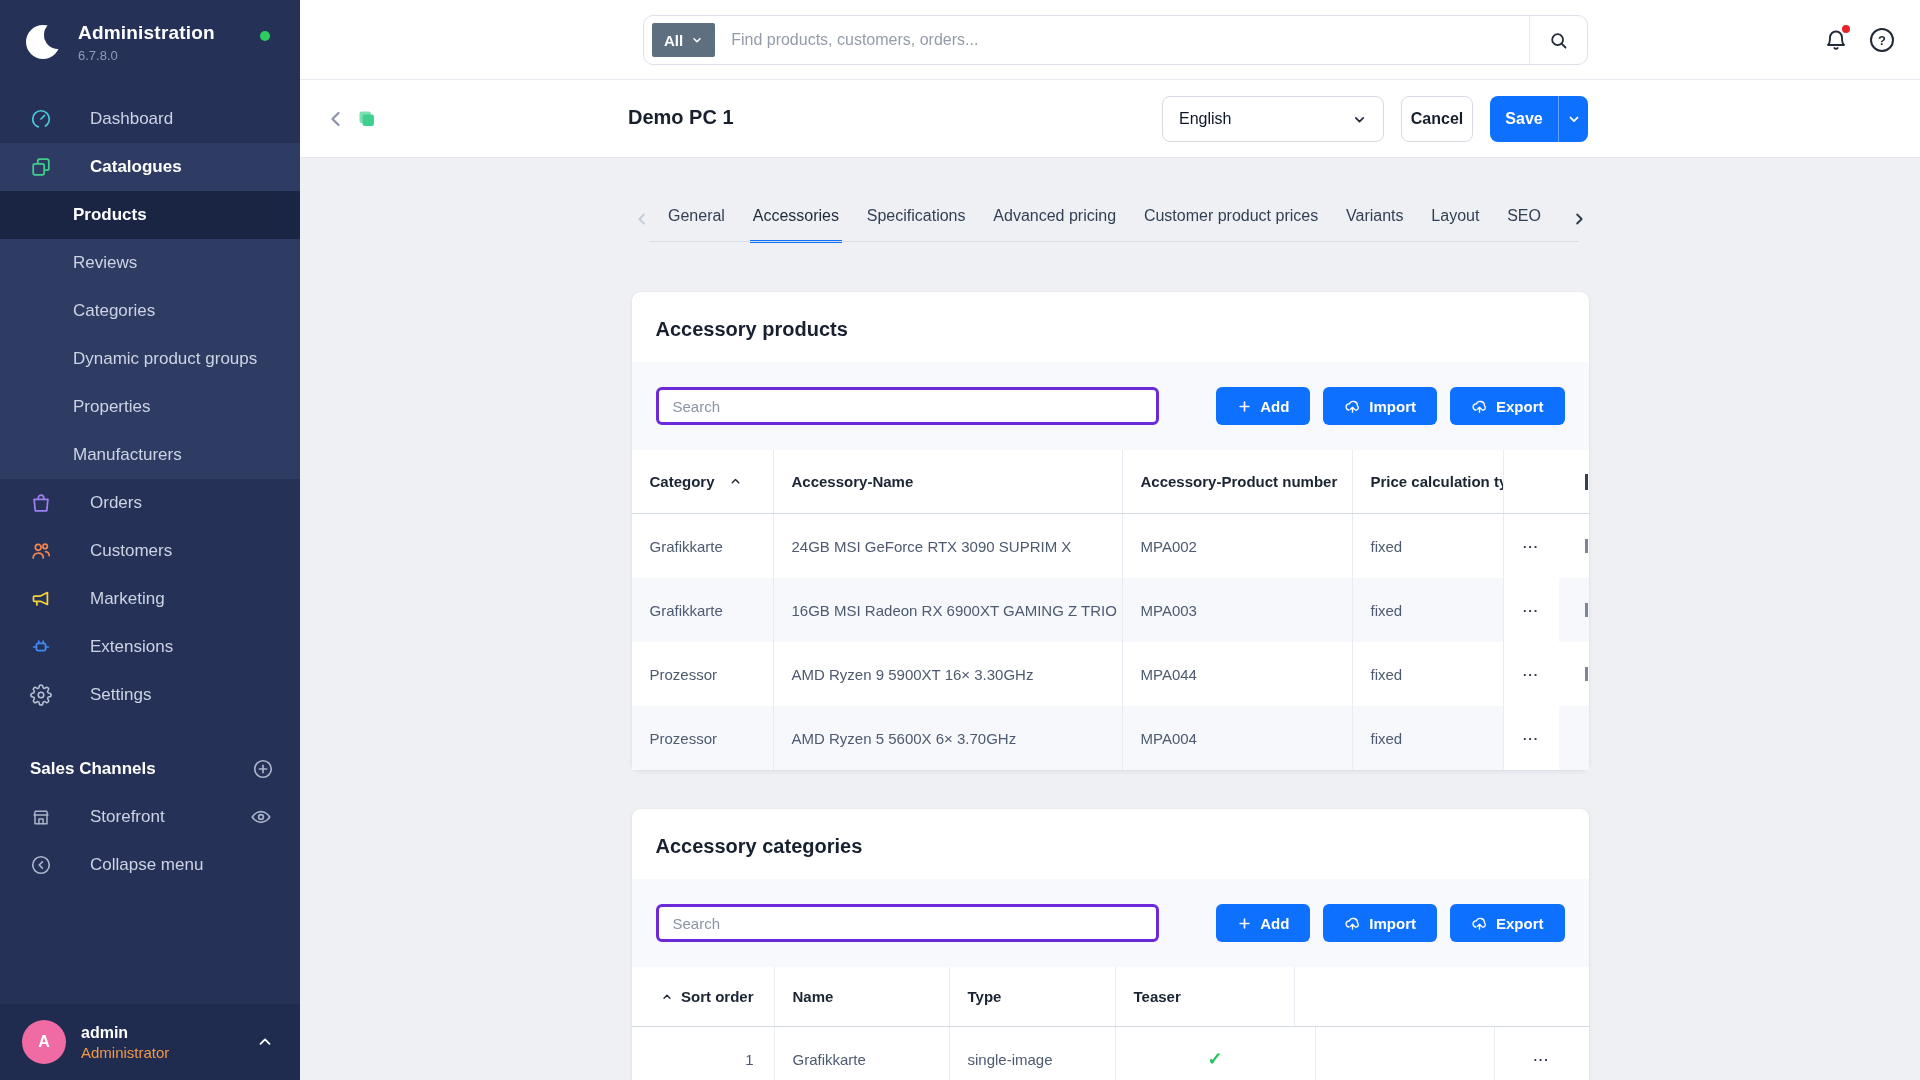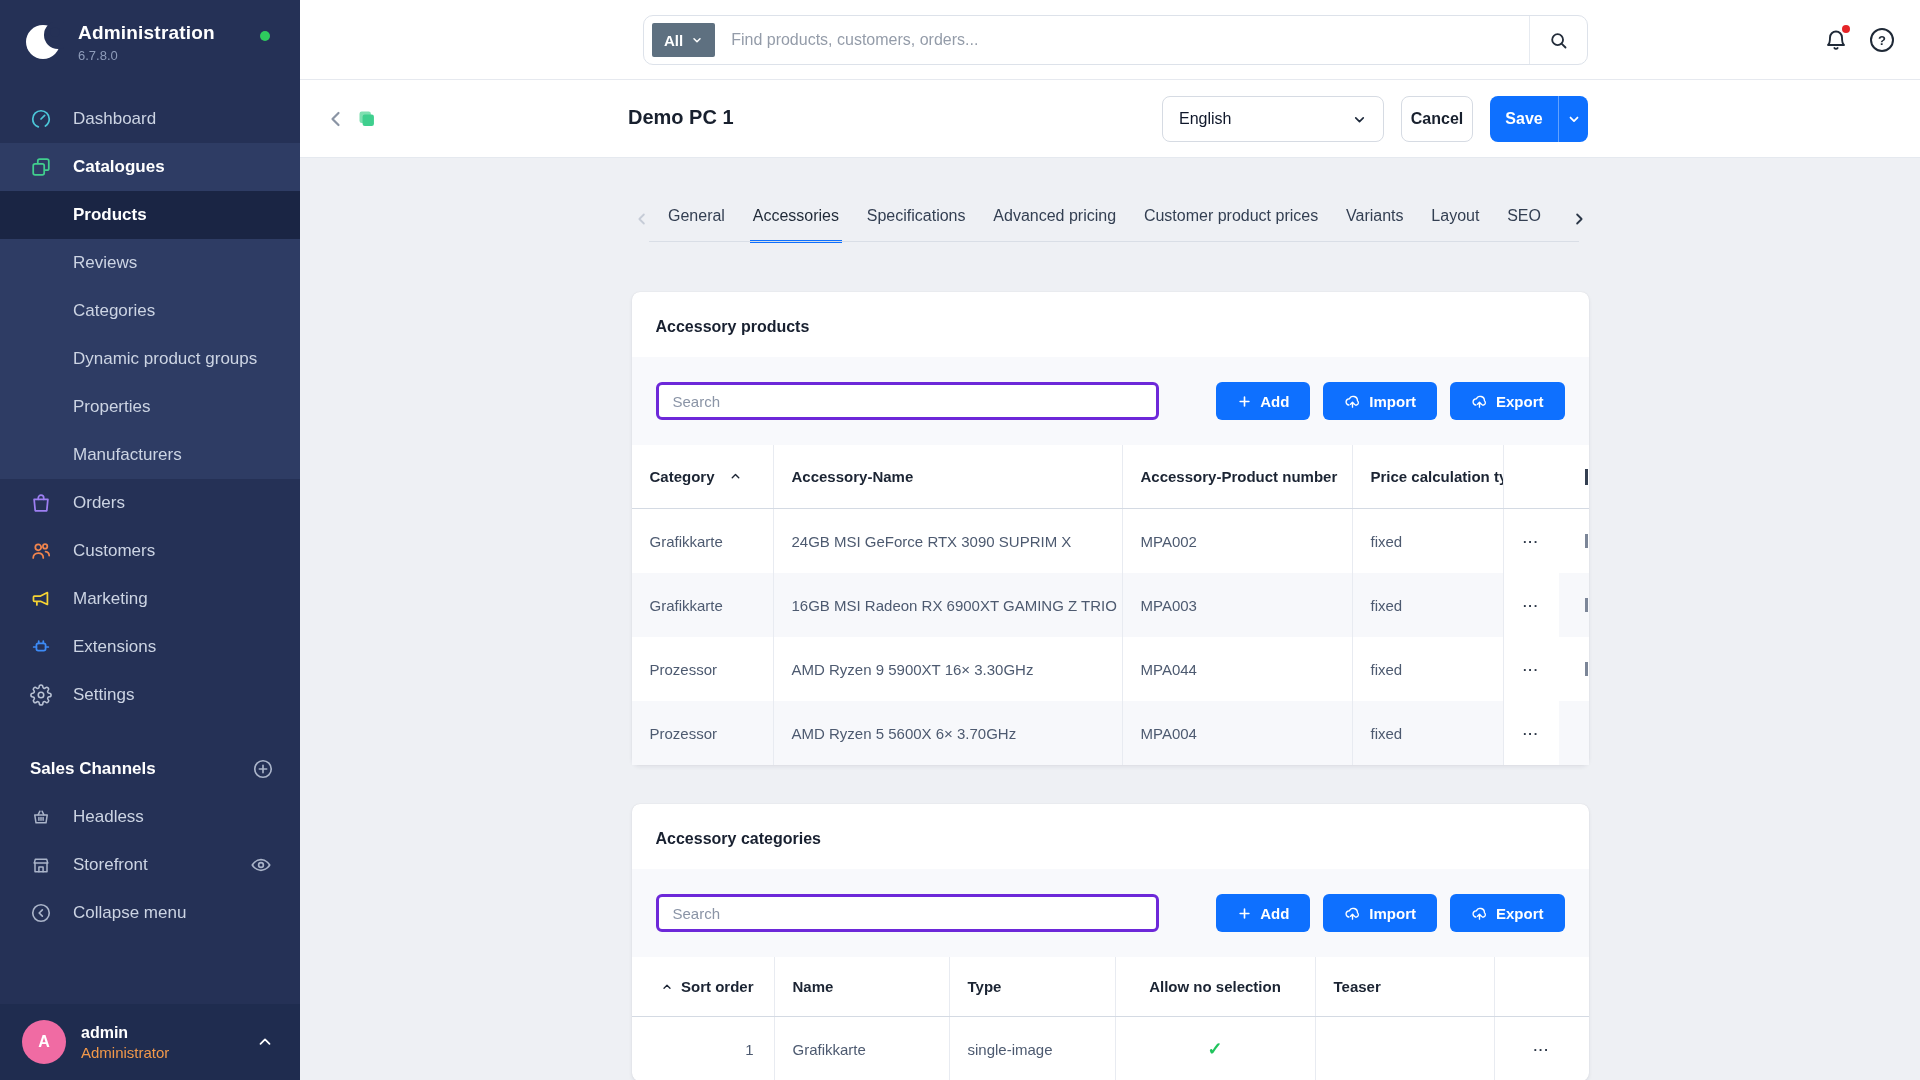--- a/index.html
+++ b/index.html
@@ -8,21 +8,21 @@
   svg { display:block; }
 
   
   .sidebar { width:300px; min-width:300px; height:1080px; background:#253156; display:flex; flex-direction:column; position:relative; }
   .side-header { height:95px; padding:22px 24px 0; display:flex; gap:14px; position:relative; }
   .logo { width:40px; height:40px; position:relative; }
   .app-name { color:#fff; font-weight:bold; font-size:19px; letter-spacing:.2px; }
   .app-version { color:#8e9cba; font-size:13px; margin-top:4px; }
   .status-dot { position:absolute; right:30px; top:31px; width:10px; height:10px; border-radius:50%; }
 
-  .nav-item { height:48px; display:flex; align-items:center; gap:21px; padding:0 28px 0 30px; font-size:17px; color:#ccd4e3; cursor:pointer; }
+  .nav-item { height:48px; display:flex; align-items:center; gap:38px; padding:0 28px 0 30px; font-size:17px; color:#ccd4e3; cursor:pointer; }
   .nav-item .ic { width:22px; height:22px; flex:0 0 22px; display:flex; align-items:center; justify-content:center; }
   .nav-item.parent-active { color:#fff; font-weight:bold; }
   .nav-section { background:#2e3c64; }
   .sub-item { height:48px; display:flex; align-items:center; padding-left:73px; font-size:17px; color:#ccd4e3; cursor:pointer; }
   .sub-item.active { background:#1a2544; color:#fff; font-weight:bold; }
 
   .sc-header { height:48px; margin-top:26px; padding:0 26px 0 30px; display:flex; align-items:center; justify-content:space-between; color:#fff; font-weight:bold; font-size:17px; }
   .user-block { margin-top:auto; height:76px; background:#1f2c4f; padding:0 26px 0 22px; display:flex; align-items:center; gap:15px; cursor:pointer; }
   .avatar { width:44px; height:44px; border-radius:50%; display:flex; align-items:center; justify-content:center; color:#fff; font-weight:bold; font-size:16px; }
   .user-name { color:#fff; font-weight:bold; font-size:16px; }
@@ -59,21 +59,21 @@
   .tabs-row { position:absolute; left:34px; right:44px; bottom:0; display:flex; justify-content:space-between; }
   .tab { padding:0 3px 15px; font-size:16px; color:#333f52; cursor:pointer; white-space:nowrap; }
   .tab.active { border-bottom:3px solid; margin-bottom:-1px; color:#1f2937; }
   .tab-chev { position:absolute; bottom:14px; cursor:pointer; }
   .tab-chev.left { left:2px; }
   .tab-chev.right { right:0; }
 
   .content { flex:1; display:flex; flex-direction:column; align-items:center; padding-top:50px; gap:39px; overflow:hidden; }
   .card { width:957px; background:#fff; border-radius:8px; box-shadow:0 2px 4px rgba(25,35,60,.07), 0 0 1px rgba(25,35,60,.15); flex-shrink:0; }
   .card-head { padding:26px 24px 21px; }
-  .card-title { font-size:16px; font-weight:bold; color:#182030; }
+  .card-title { font-size:20px; font-weight:bold; color:#182030; }
   .card-toolbar { background:#f8f9fc; padding:25px 24px; display:flex; align-items:center; }
   .tb-search { width:503px; height:38px; border:3px solid #6d28d9; border-radius:6px; padding:0 14px; font-size:15px; color:#2b3647; outline:none; font-family:inherit; background:#fff; }
   .tb-search::placeholder { color:#8a94a6; }
   .tb-buttons { margin-left:auto; display:flex; gap:13px; }
   .btn-blue { height:38px; padding:0 21px; border:none; border-radius:6px; color:#fff; font-weight:bold; font-size:15px; display:flex; align-items:center; gap:8px; cursor:pointer; font-family:inherit; }
 
   .grid { width:100%; font-size:15px; }
   .g-head { display:flex; align-items:center; font-weight:bold; color:#1b2433; border-bottom:1px solid #d4dae3; }
   .g-row { display:flex; align-items:center; color:#4d5a70; }
   .g-row.alt { background:#f7f8fb; }
@@ -206,29 +206,20 @@
   </nav>
 
   <div class="sc-header">
     <span>Sales Channels</span>
     <span>
       <svg width="22" height="22" viewBox="0 0 24 24" fill="none" stroke="#aab4c9" stroke-width="1.8" stroke-linecap="round">
         <circle cx="12" cy="12" r="9"></circle>
           <path d="M12 8v8M8 12h8"></path>
       </svg>
     </span>
-  </div>
-  <div class="nav-item">
-    <span class="ic">
-      <svg width="20" height="20" viewBox="0 0 24 24" fill="none" stroke="#aab4c9" stroke-width="1.8" stroke-linejoin="round" stroke-linecap="round">
-        <path d="M4.5 9.5h15L18 19H6L4.5 9.5z"></path>
-          <path d="M8.5 9.5l2.2-4.5M15.5 9.5l-2.2-4.5M9.5 12.5v3.5M12 12.5v3.5M14.5 12.5v3.5"></path>
-      </svg>
-    </span>
-    <span>Headless</span>
   </div>
   <div class="nav-item">
     <span class="ic">
       <svg width="20" height="20" viewBox="0 0 24 24" fill="none" stroke="#aab4c9" stroke-width="1.8" stroke-linejoin="round" stroke-linecap="round">
         <path d="M4 9.5L5.2 5h13.6L20 9.5"></path>
           <path d="M4.8 9.5V20h14.4V9.5"></path>
           <path d="M9.5 20v-5.5h5V20"></path>
           <path d="M4 9.5h16"></path>
       </svg>
     </span>
@@ -501,23 +492,20 @@
                 </svg>
             </span>
             <span>Sort order</span>
           </div>
           <div class="gc cc-name b-r">
               <span>Name</span>
             </div>
           <div class="gc cc-type b-r">
               <span>Type</span>
             </div>
-          <div class="gc cc-allow b-r">
-              <span>Allow no selection</span>
-            </div>
           <div class="gc cc-teaser b-r">
               <span>Teaser</span>
             </div>
           <div class="gc cc-act"></div>
         </div>
 
         <div class="g-row c-row">
           <div class="gc cc-sort b-r">1</div>
           <div class="gc cc-name b-r">Grafikkarte</div>
           <div class="gc cc-type b-r">single-image</div>

